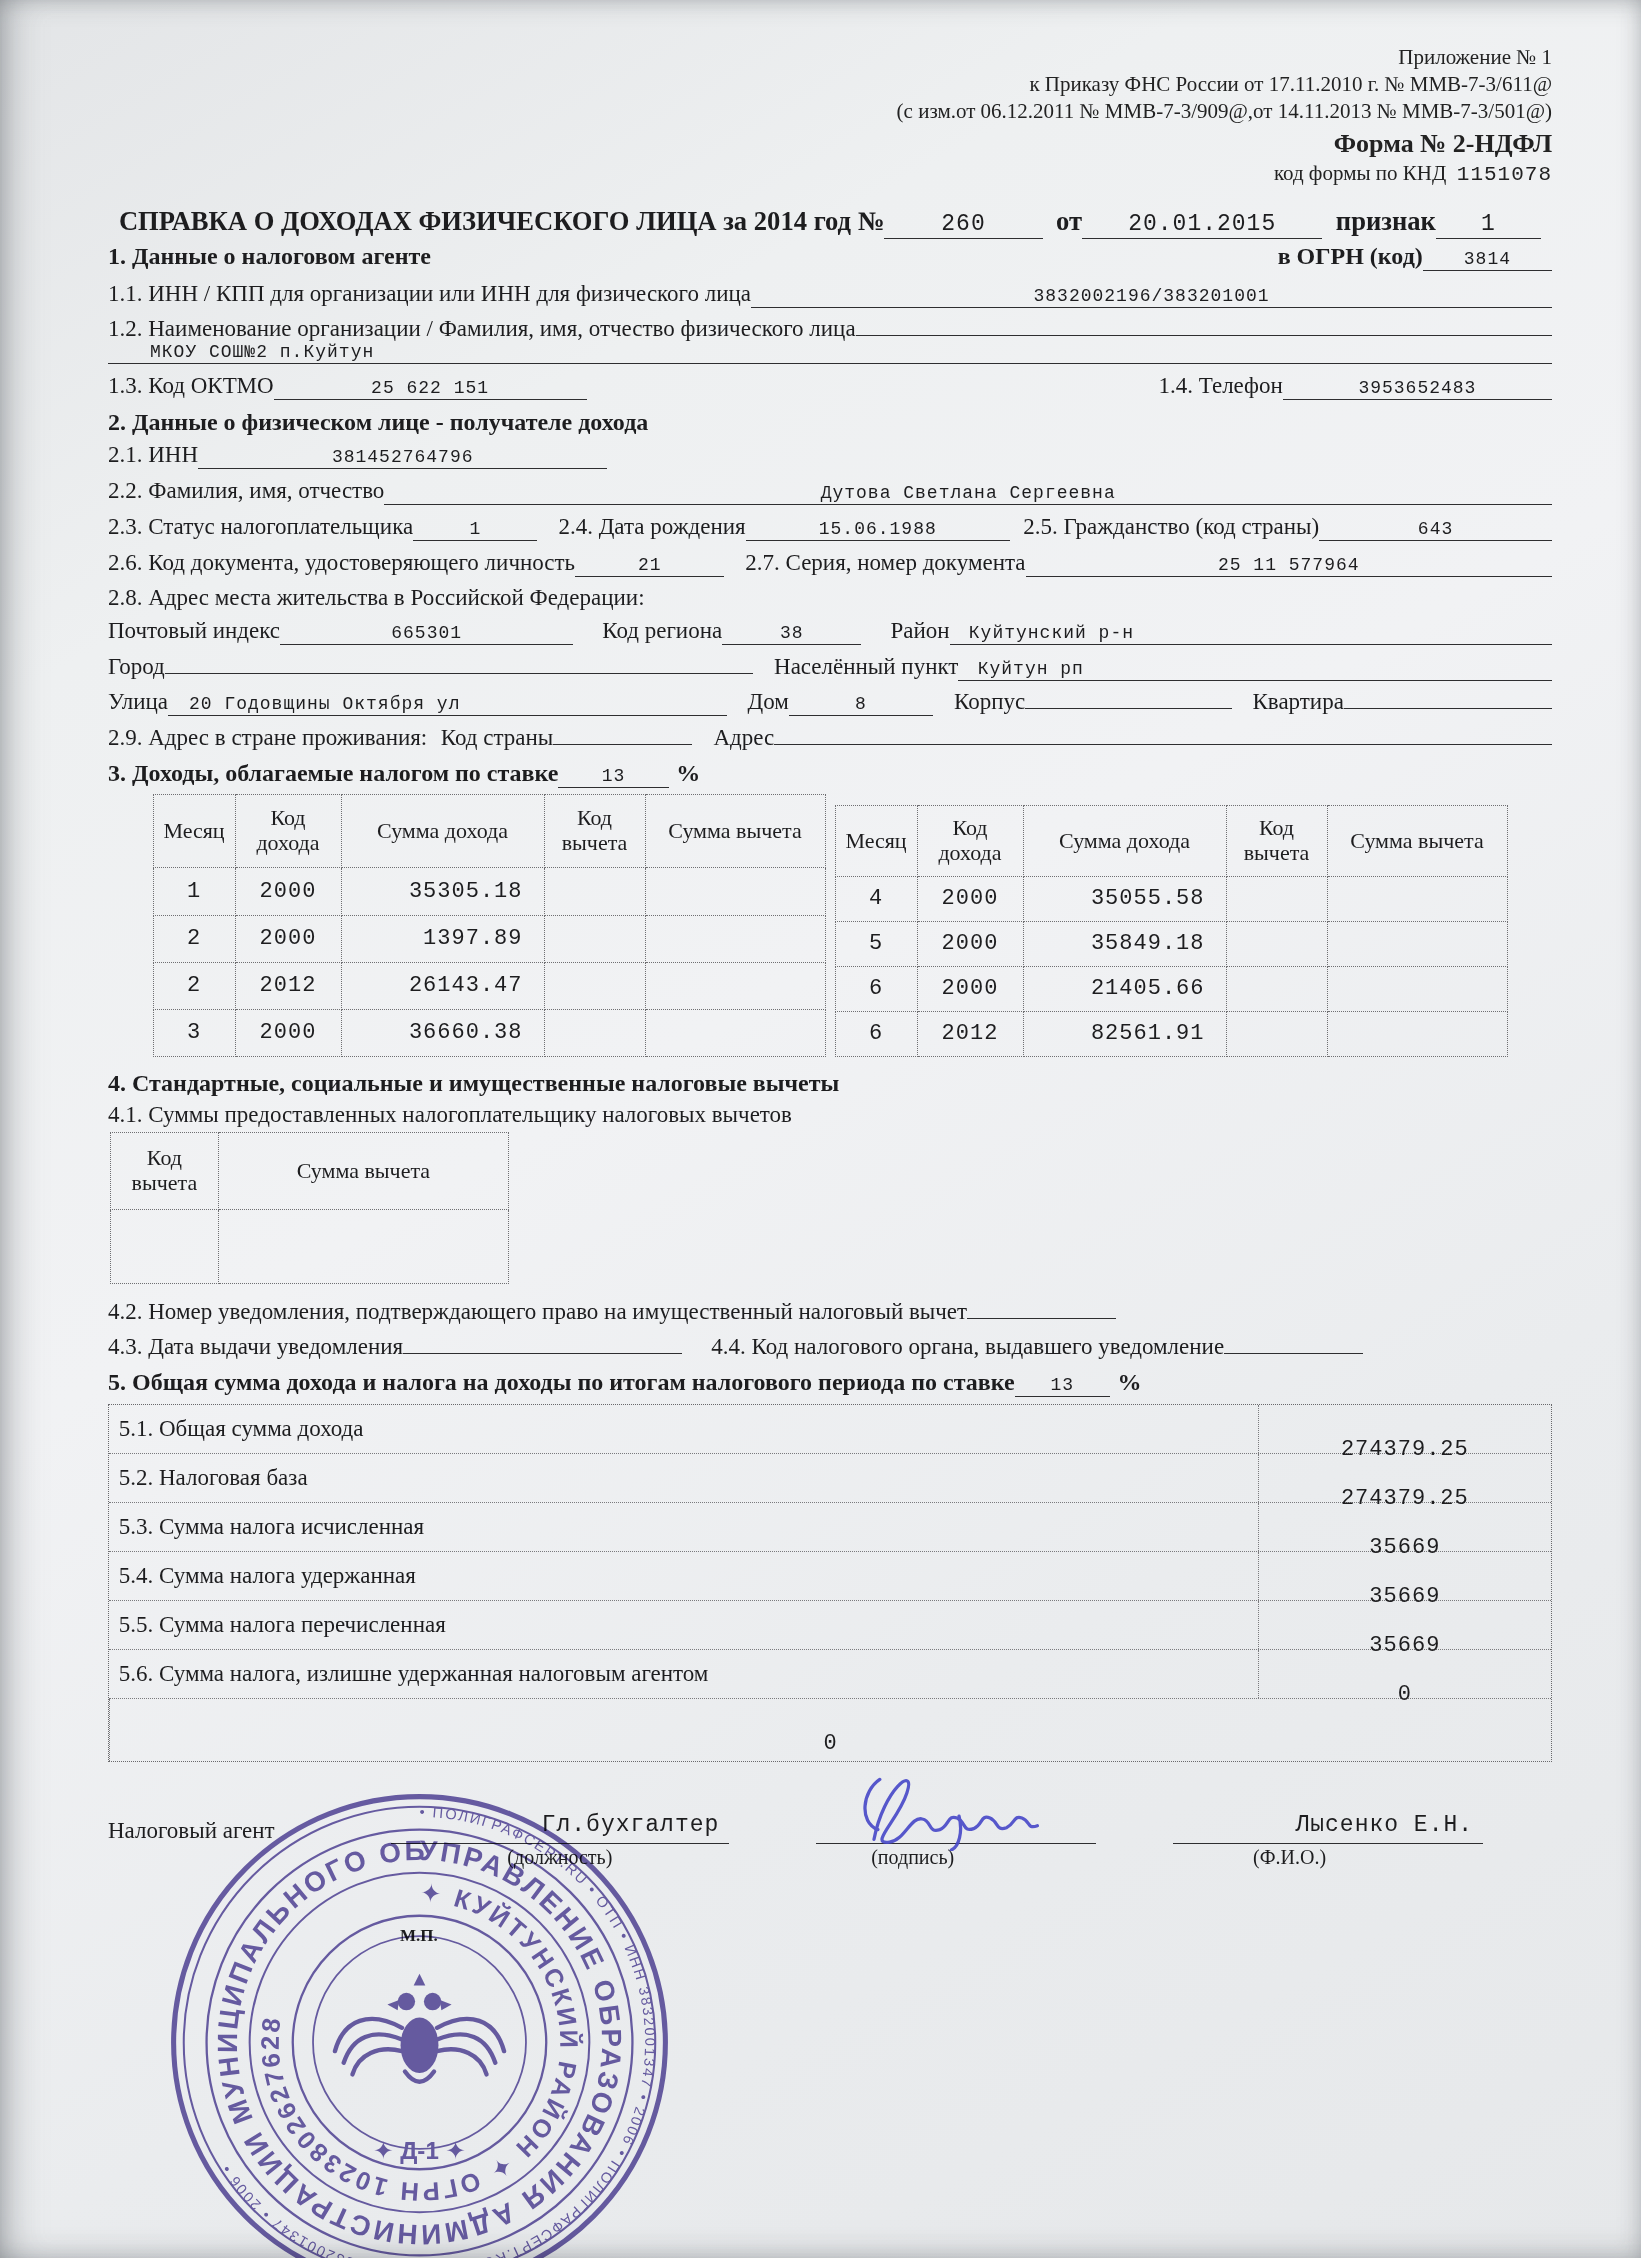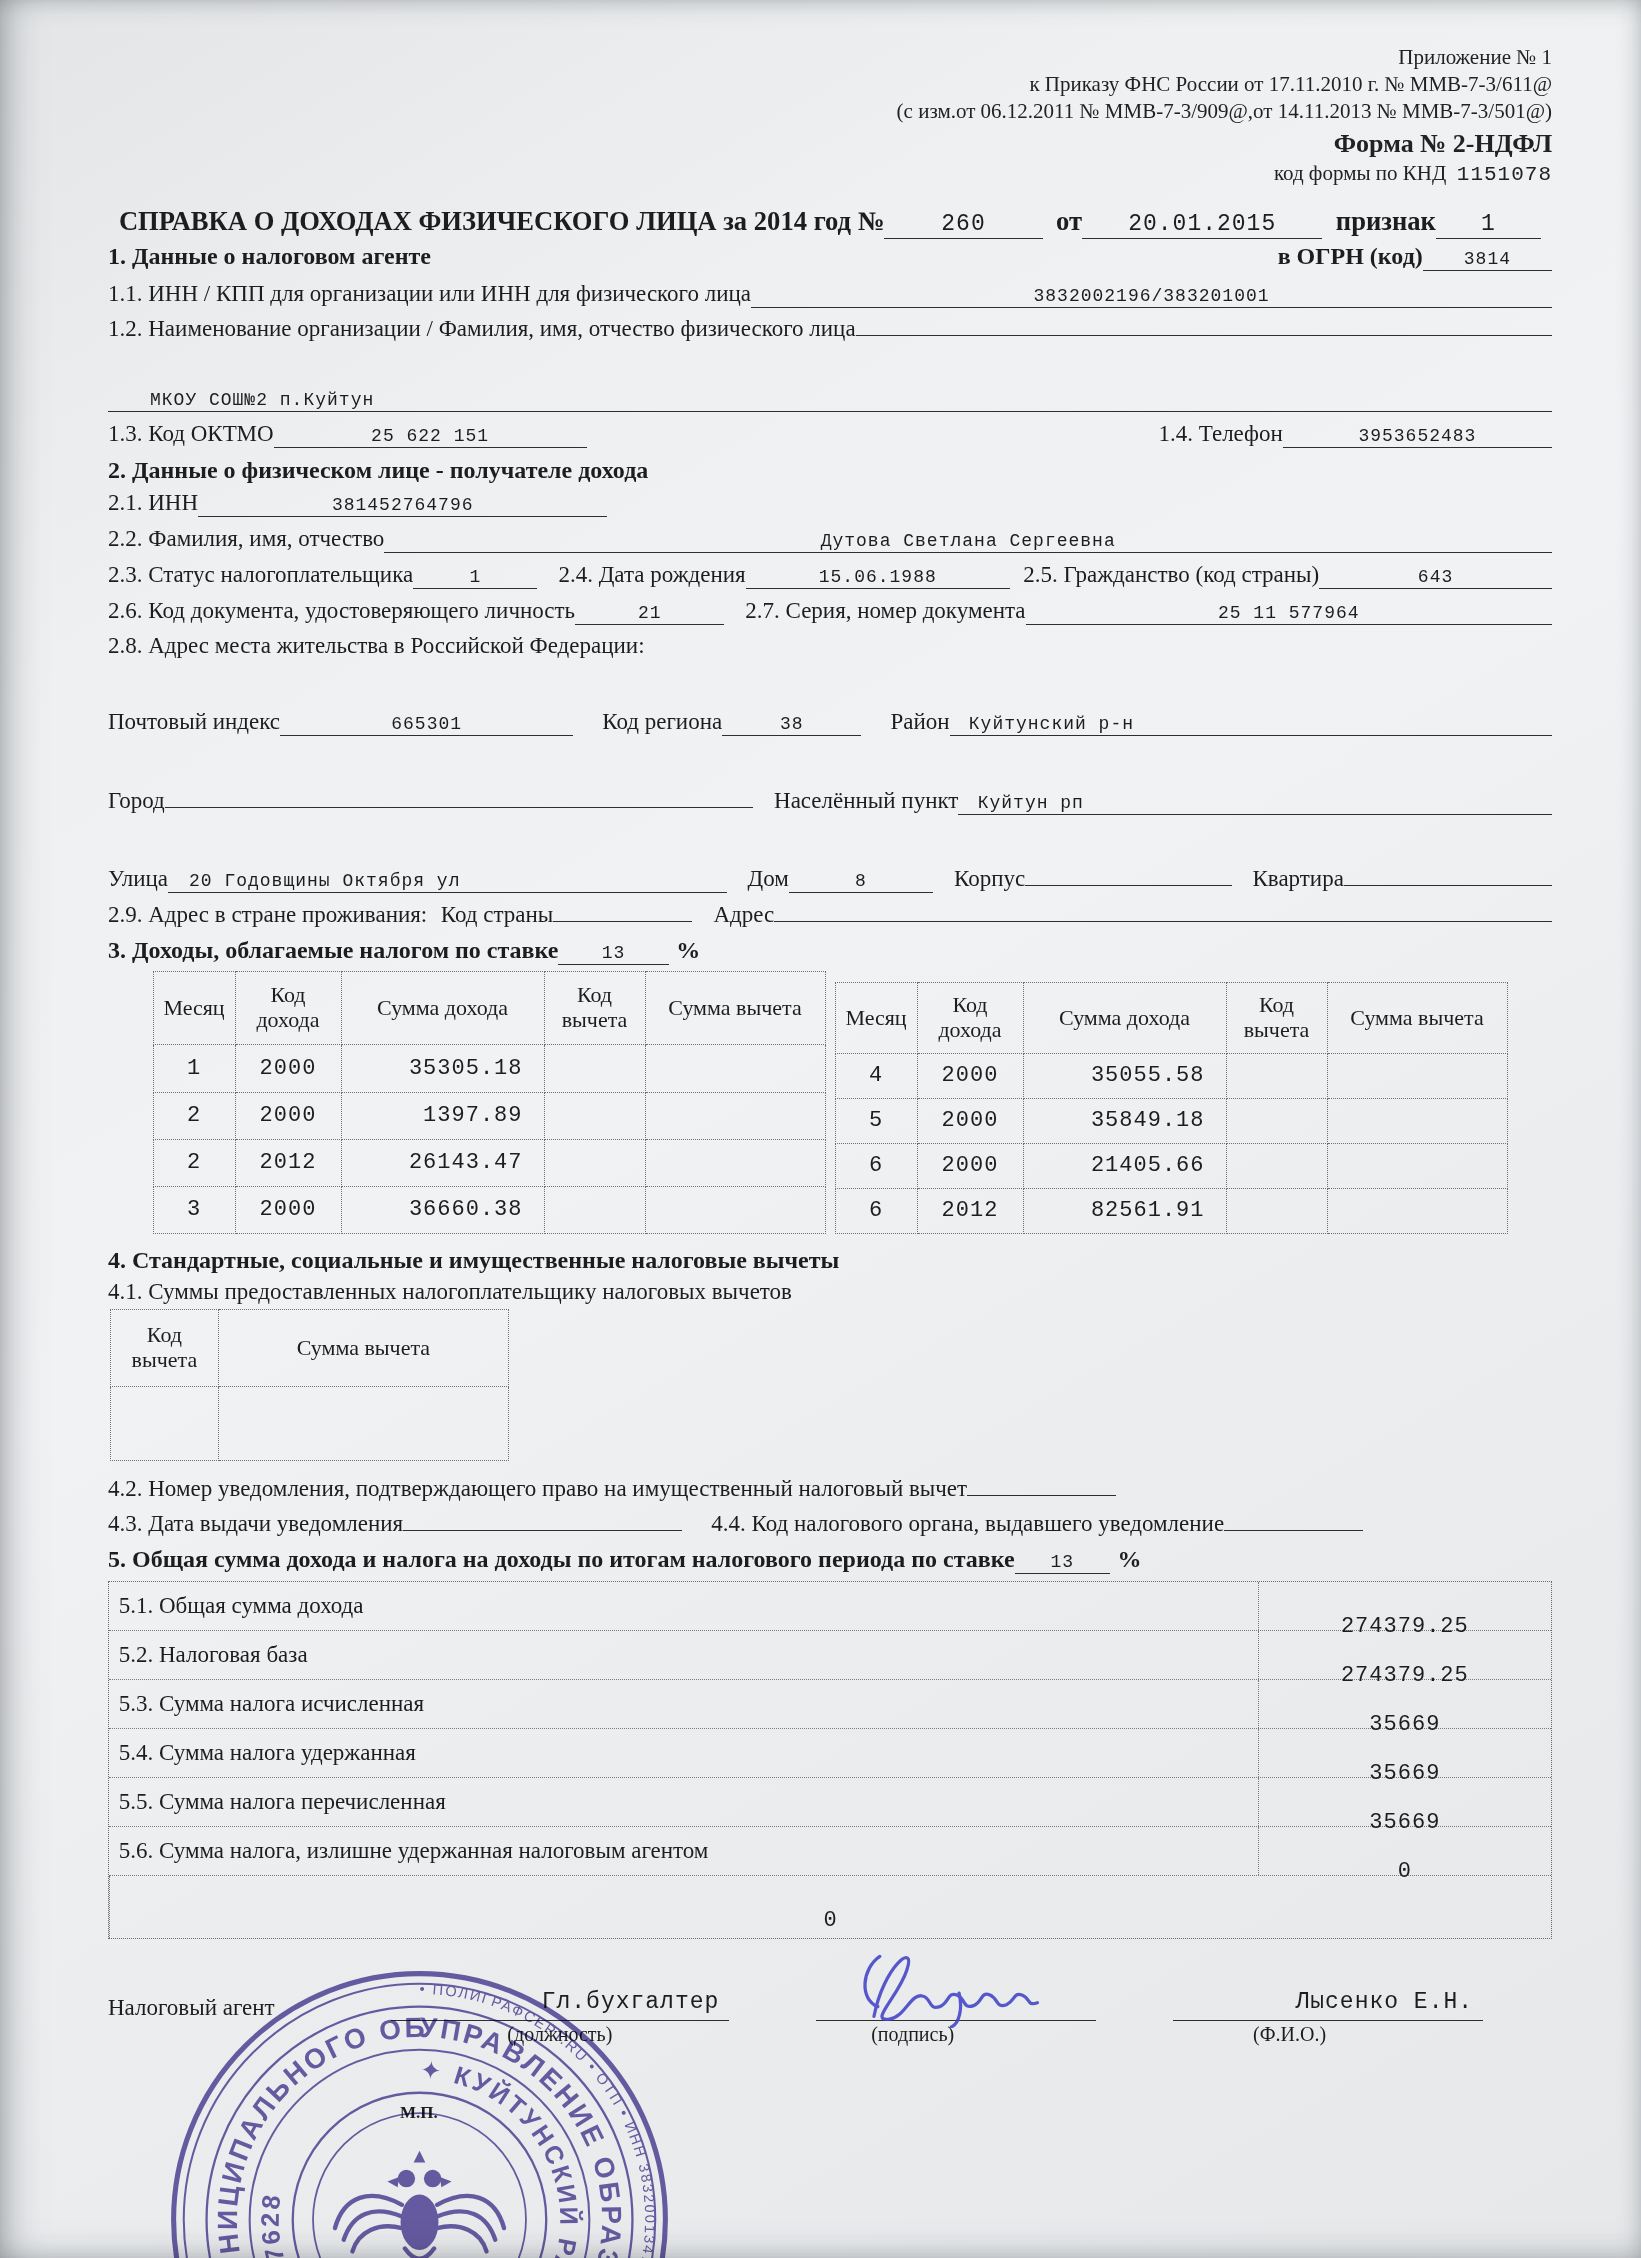--- a/index.html
+++ b/index.html
@@ -21,21 +21,21 @@
   .row{display:flex;align-items:baseline;margin:0 0 8.7px 0;font-size:23px;}
   .row .lbl{white-space:nowrap;}
   .grow{flex:1 1 auto;}
   .sp8{width:7.7px;}.sp14{width:13.5px;}.sp22{width:21px;}.sp30{width:29px;}
 
   .fill{
     display:inline-block;border-bottom:1.9px solid #2e2e30;text-align:center;
     font-family:"Liberation Mono","DejaVu Sans Mono",monospace;
     font-size:18px;letter-spacing:1px;padding:0 11.6px 1px 11.6px;white-space:nowrap;
   }
-  .fill.left{text-align:left;margin-top:48px;}
+  .fill.left{text-align:left;}
   .mono{font-family:"Liberation Mono","DejaVu Sans Mono",monospace;letter-spacing:1px;}
 
   .title-row{display:flex;justify-content:center;align-items:baseline;margin-top:17.4px;font-size:26.6px;font-weight:bold;}
   .title-row .fill{font-weight:normal;font-size:23px;}
   .s1row{display:flex;justify-content:space-between;align-items:center;margin:3.9px 0 9.7px 0;}
   .h25{font-size:24px;font-weight:bold;}
 
   
   .tables{display:flex;gap:9px;margin:5.8px 0 13.5px 0;justify-content:center;}
   table.inc{border-collapse:collapse;table-layout:fixed;}

